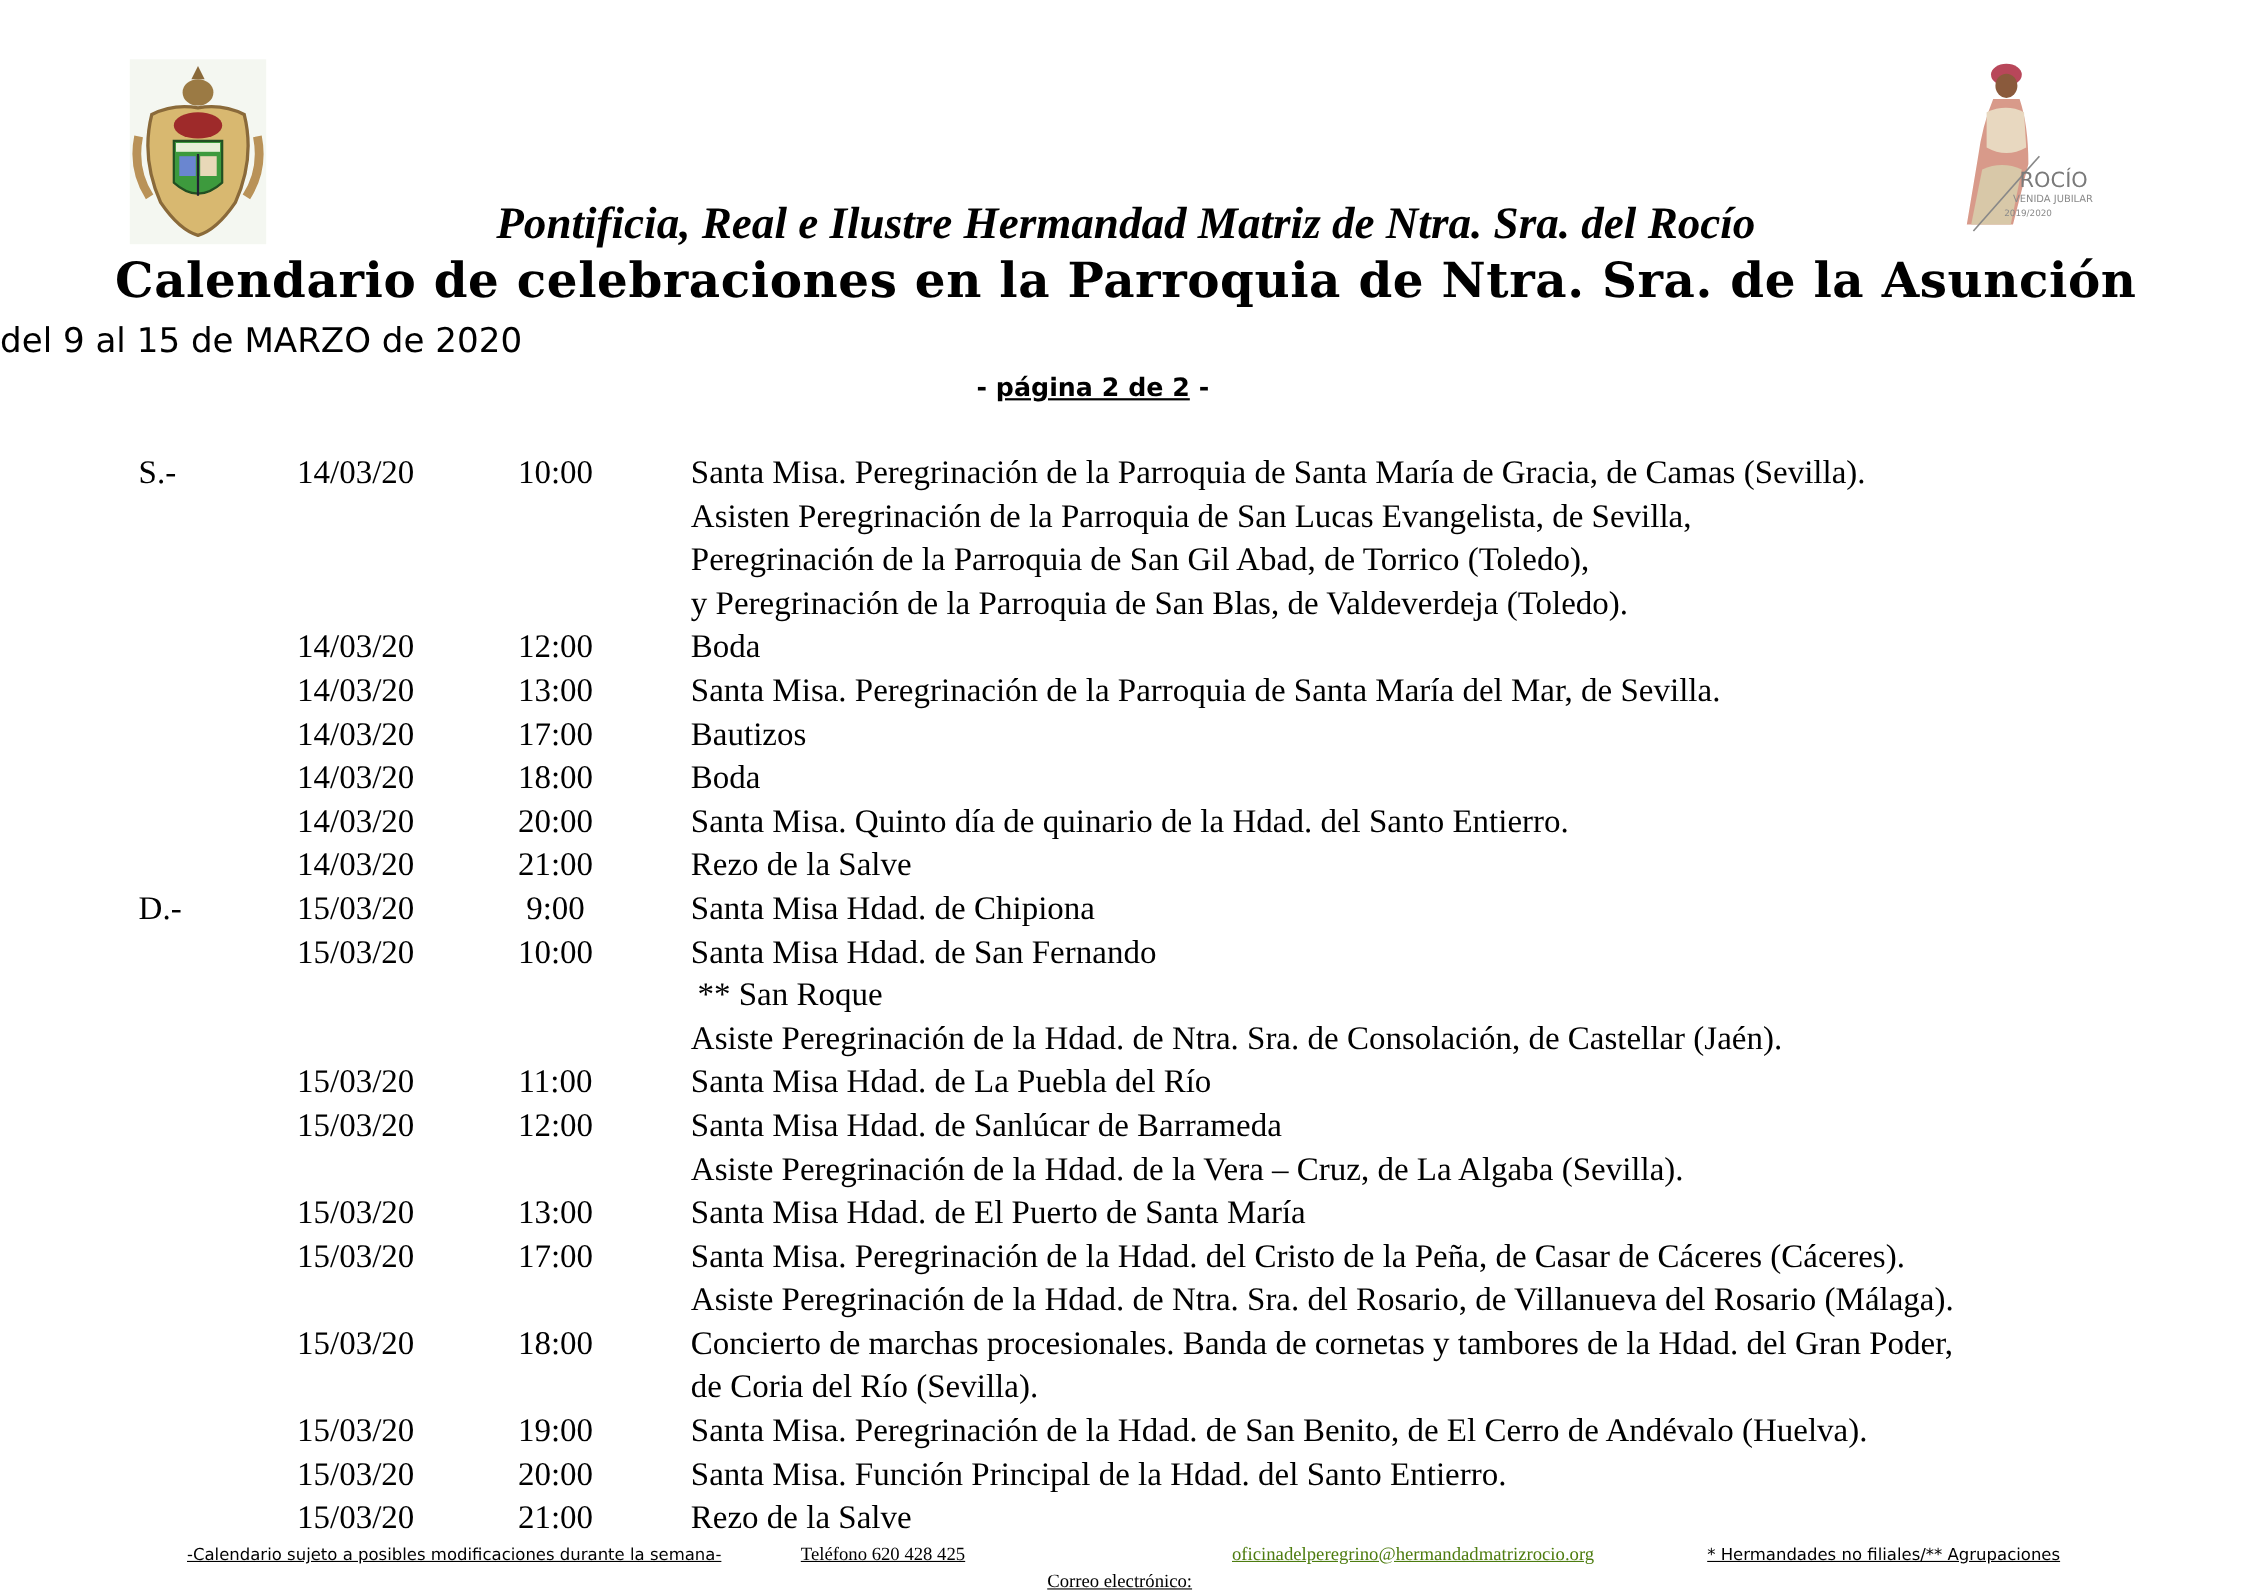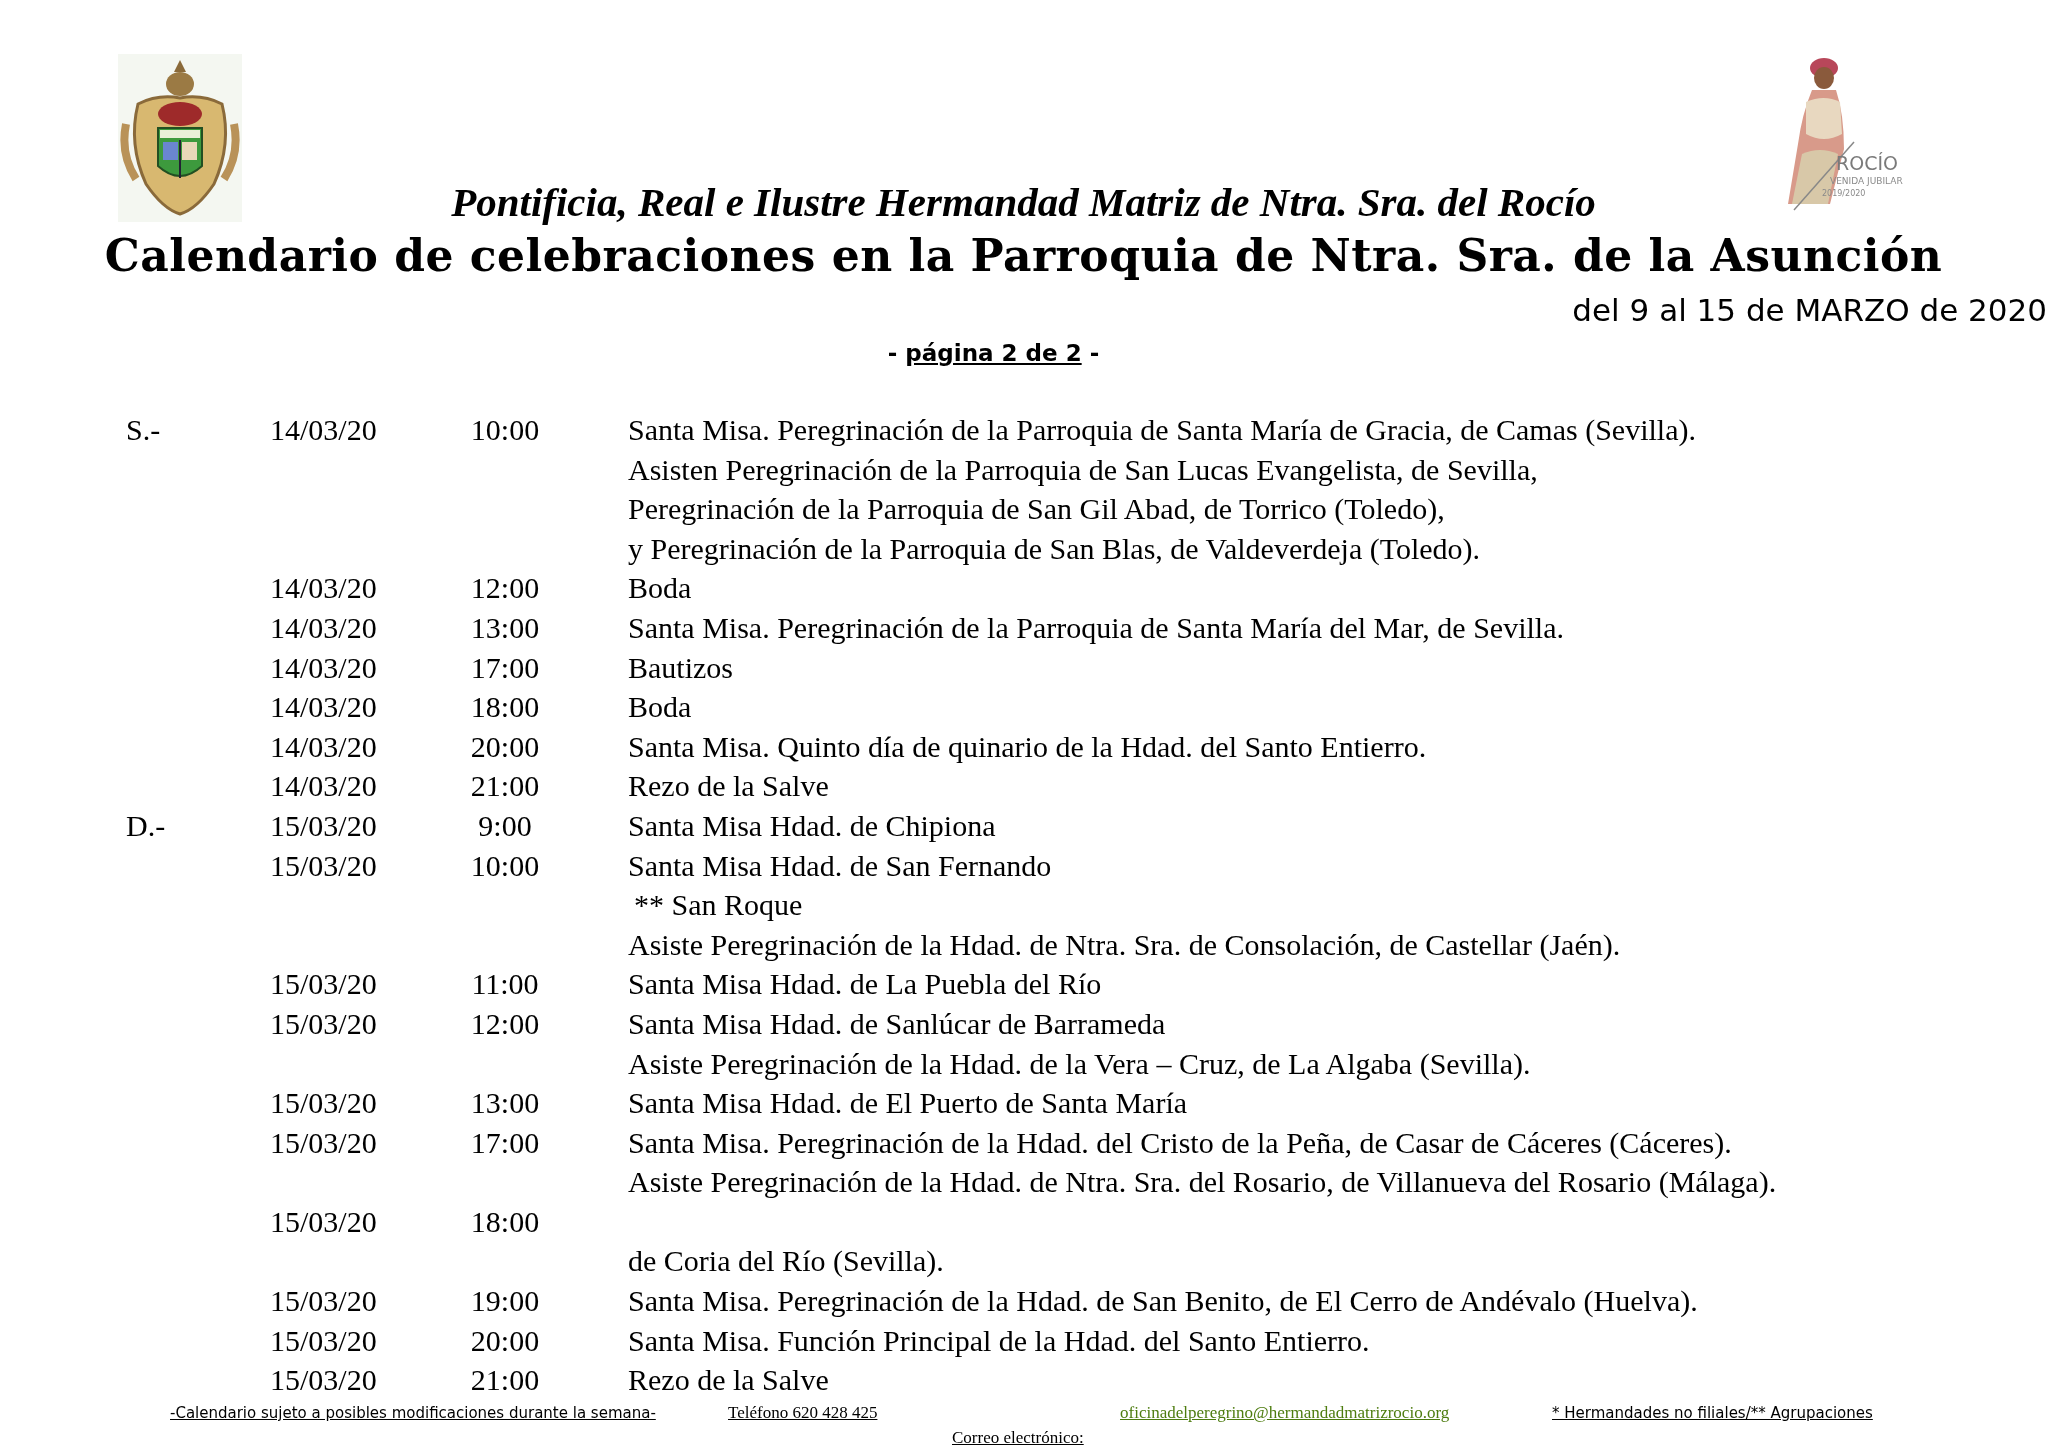--- a/index.html
+++ b/index.html
@@ -8,21 +8,21 @@
   .logo-right { position: absolute; left: 1772px; top: 54px; width: 148px; height: 162px; }
   .line-italic {
     position: absolute; top: 178px; left: 0; width: 2047px; text-align: center;
     font-family: "Liberation Serif", serif; font-style: italic; font-weight: bold; font-size: 41px;
   }
   .title {
     position: absolute; top: 230px; left: 0; width: 2047px; text-align: center;
     font-family: "DejaVu Serif", serif; font-weight: bold; font-size: 44px; letter-spacing: 0.5px;
   }
   .range {
-    position: absolute; top: 292px; left: 0; width: 2047px; text-align: right;
+    position: absolute; top: 292px; left: 0; width: 2047px; text-align: left;
     font-family: "DejaVu Sans", sans-serif; font-size: 31px;
   }
   .pageinfo {
     position: absolute; top: 340px; left: 0; width: 1987px; text-align: center;
     font-family: "DejaVu Sans", sans-serif; font-weight: bold; font-size: 23px;
   }
   .pageinfo u { text-decoration: underline; }
   .rows { position: absolute; top: 410px; left: 0; width: 2047px; }
   .row { position: relative; height: 39.6px; font-family: "Liberation Serif", serif; font-size: 30px; line-height: 39.6px; white-space: nowrap; }
   .row .day { position: absolute; left: 126px; }
@@ -198,20 +198,21 @@
     <div class="row">
       <span class="day"></span>
       <span class="date"></span>
       <span class="time"></span>
       <span class="desc">Asiste Peregrinación de la Hdad. de Ntra. Sra. del Rosario, de Villanueva del Rosario (Málaga).</span>
     </div>
     <div class="row">
       <span class="day"></span>
       <span class="date">15/03/20</span>
       <span class="time">18:00</span>
+      <span class="desc">Concierto de marchas procesionales. Banda de cornetas y tambores de la Hdad. del Gran Poder,</span>
     </div>
     <div class="row">
       <span class="day"></span>
       <span class="date"></span>
       <span class="time"></span>
       <span class="desc">de Coria del Río (Sevilla).</span>
     </div>
     <div class="row">
       <span class="day"></span>
       <span class="date">15/03/20</span>

